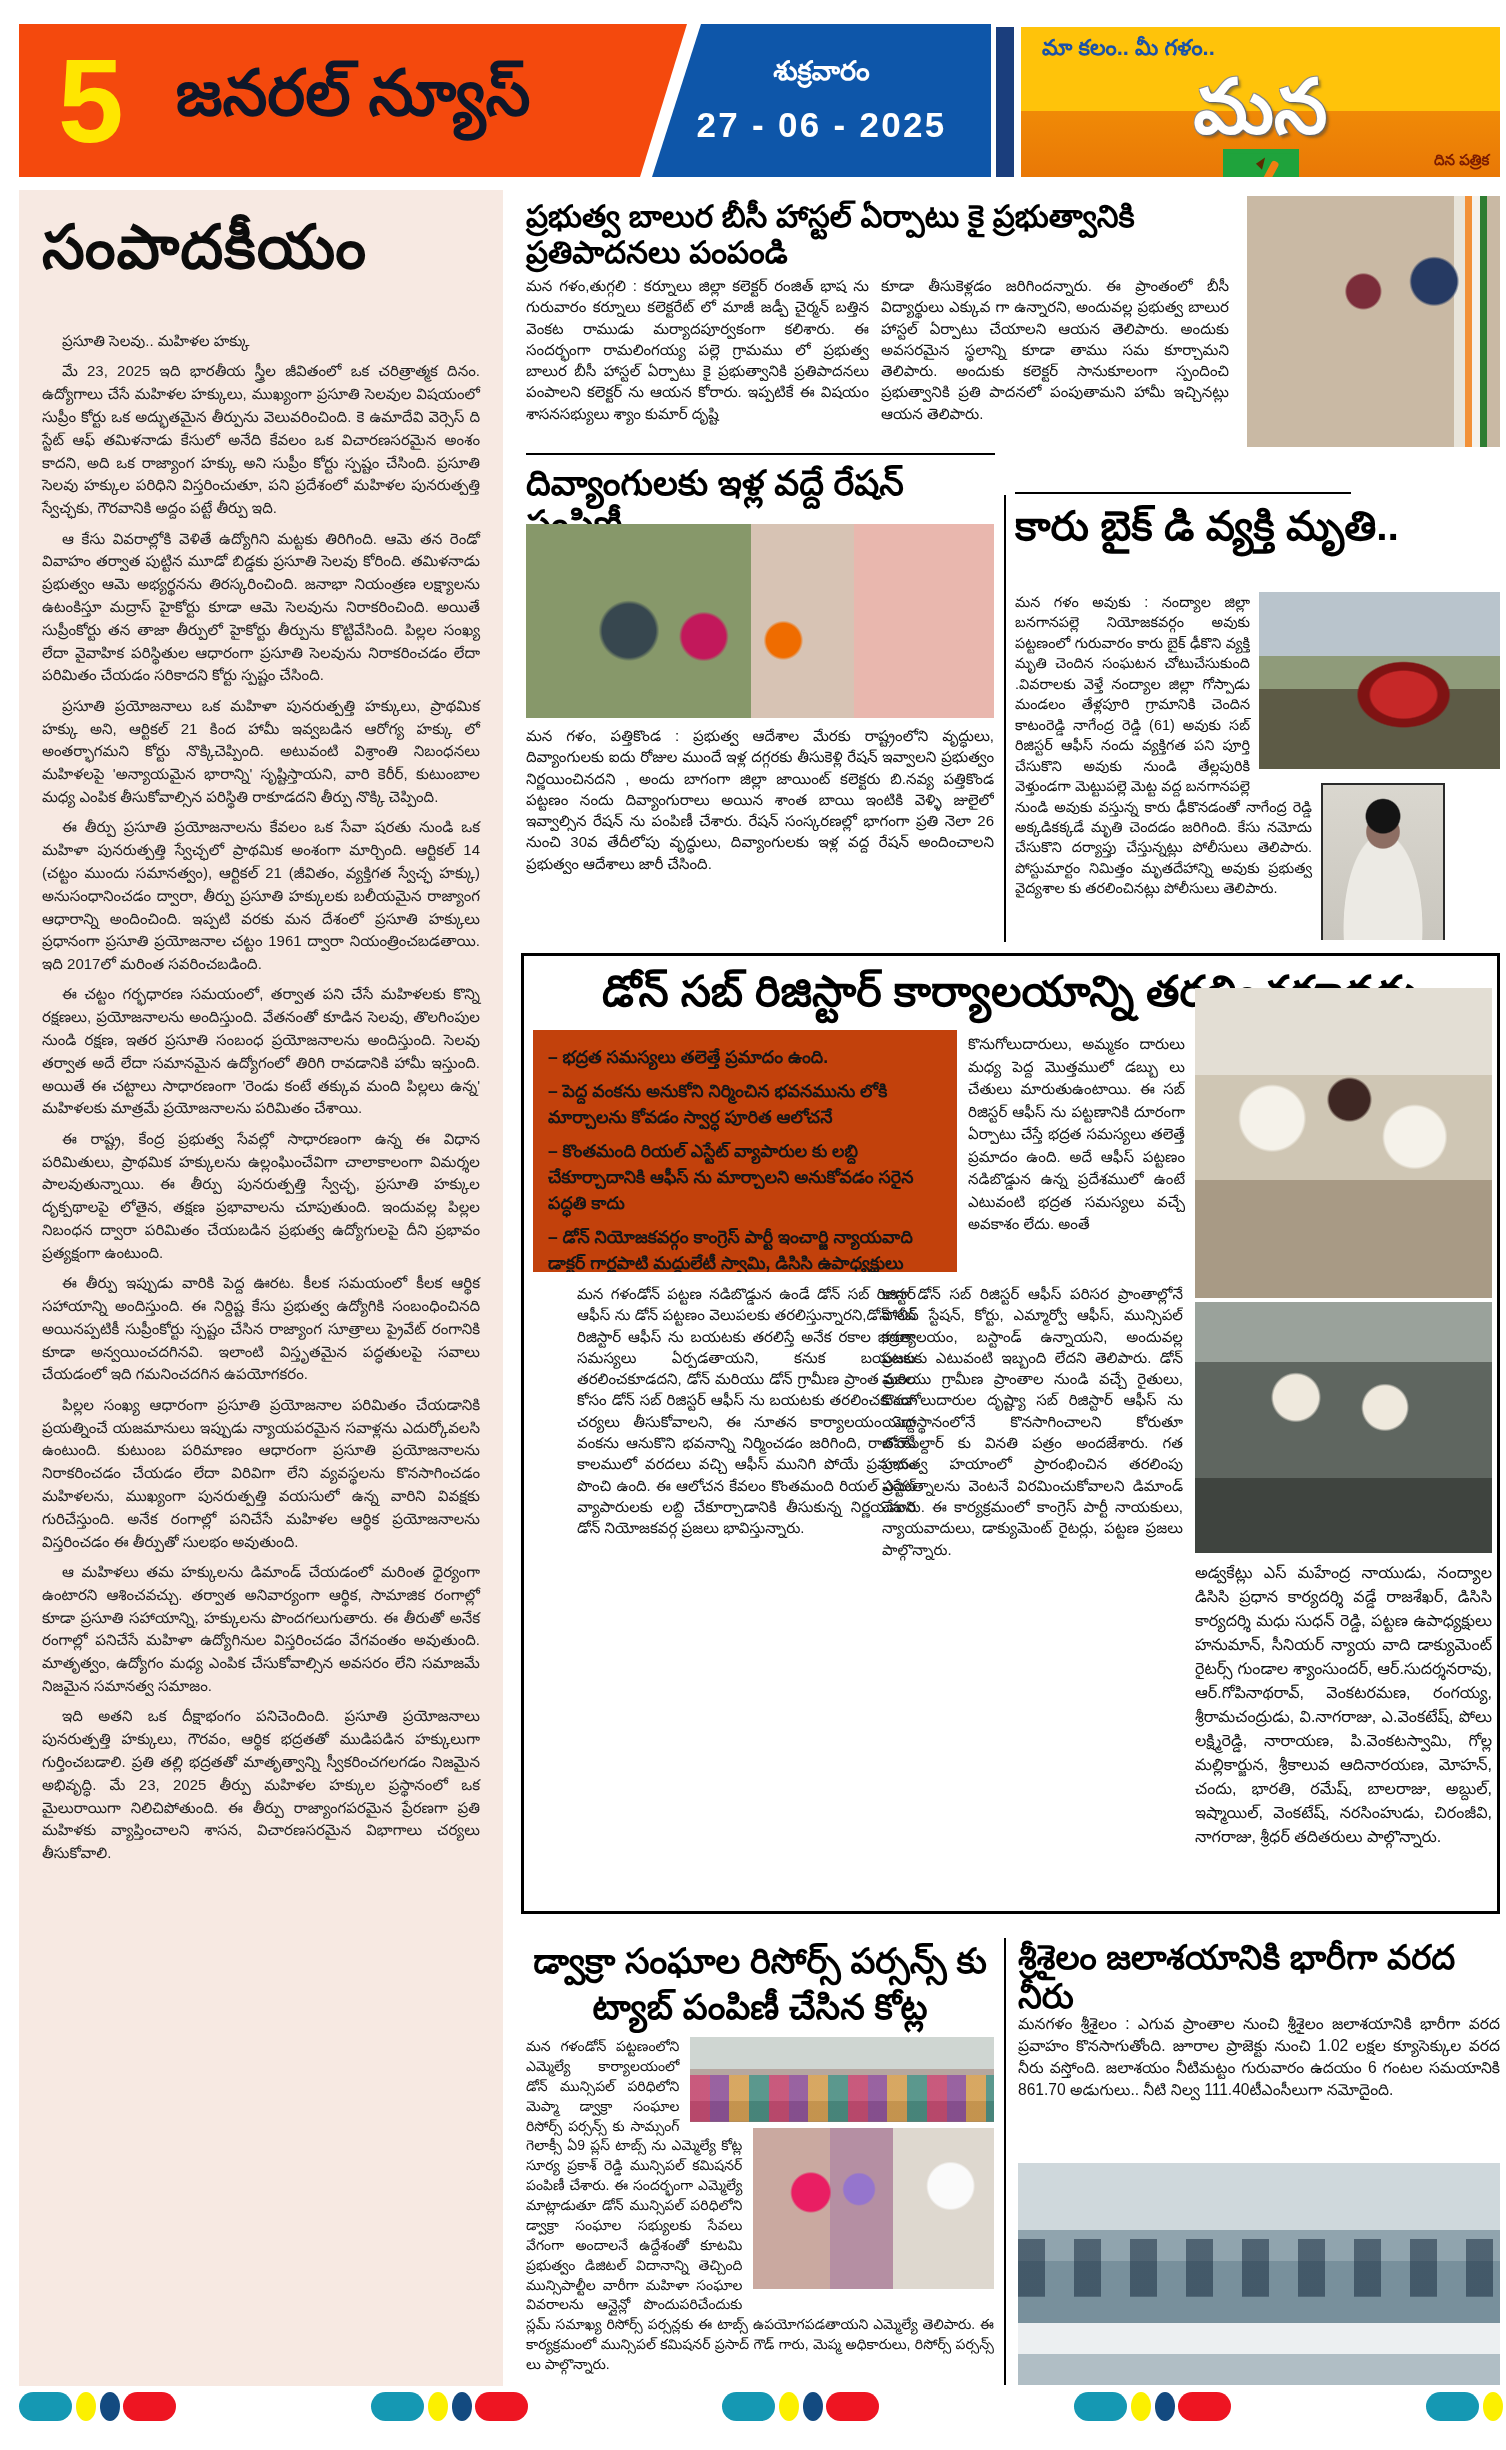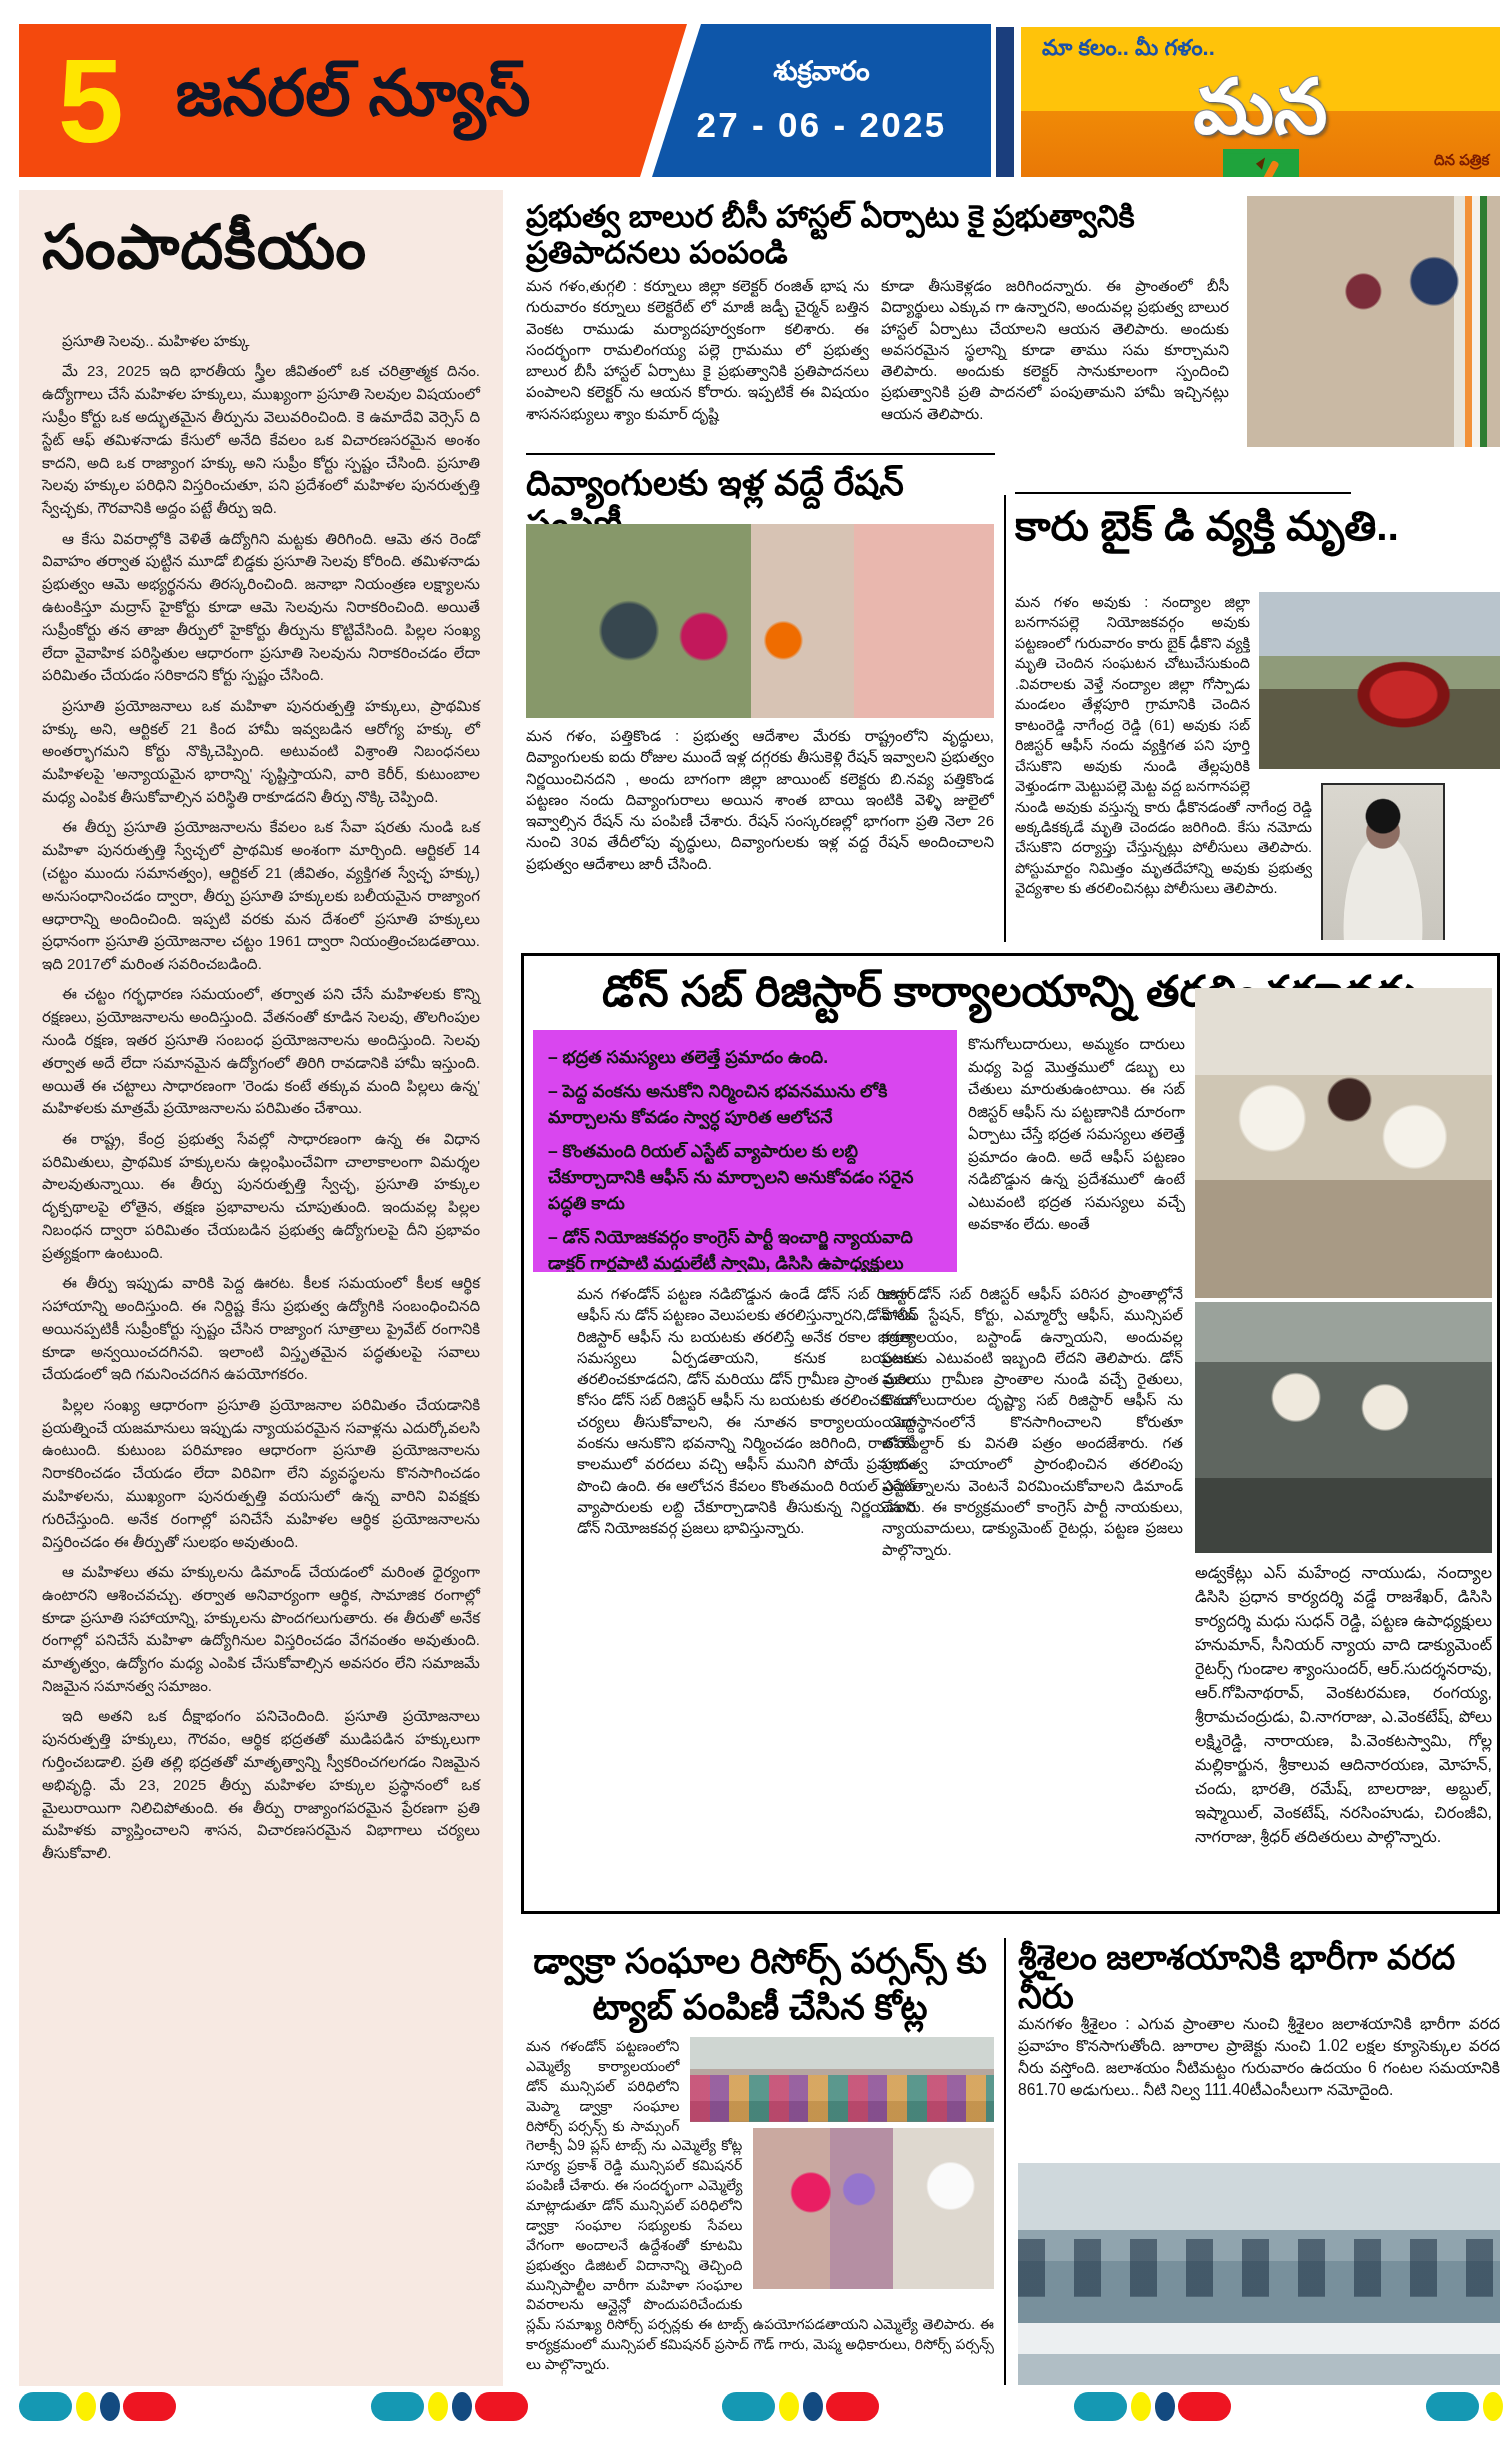--- a/index.html
+++ b/index.html
@@ -78,21 +78,21 @@
   #a3-portrait{float:right;clear:right;width:120px;height:156px;margin:6px 55px 0 9px;border:2.3px solid #2a2a2a;
     background-image:
       radial-gradient(circle at 50% 20%,#141414 0 12%,transparent 13%),
       radial-gradient(circle at 50% 30%,#8d6e63 0 13%,transparent 14%),
       radial-gradient(ellipse at 50% 92%,#eceae4 0 46%,transparent 47%),
       linear-gradient(180deg,#dad7cf 0,#c9c6be 100%);}
 
   
   #bigbox{left:521px;top:953px;width:979px;height:961px;border:3px solid #000;box-sizing:border-box;background:#fff;}
   #bb-headline{position:absolute;left:0;top:10.6px;width:100%;text-align:center;font-size:43px;}
-  #bb-bullets{position:absolute;left:9px;top:74px;width:424px;height:242px;background:#d946ef;
+  #bb-bullets{position:absolute;left:9px;top:74px;width:424px;height:242px;background:#c2410c;
     padding:13.7px 15px;box-sizing:border-box;overflow:hidden;}
   .bullet{font-size:17.5px;font-weight:600;line-height:1.5;color:#161616;margin-bottom:7.6px;}
   #bb-side{position:absolute;left:444px;top:77px;width:217px;height:240px;font-size:15px;line-height:1.5;}
   #bb-photo1{position:absolute;left:671px;top:32px;width:297px;height:310px;
     background-image:
       radial-gradient(circle at 26% 42%,#f5f2ea 0 11%,transparent 12%),
       radial-gradient(circle at 52% 36%,#3e2723 0 8%,transparent 9%),
       radial-gradient(circle at 74% 48%,#f5f2ea 0 11%,transparent 12%),
       linear-gradient(180deg,#e3ded4 0 28%,#cfc6b4 28% 62%,#a89a85 62%);}
   #bb-photo2{position:absolute;left:671px;top:346px;width:297px;height:251px;

